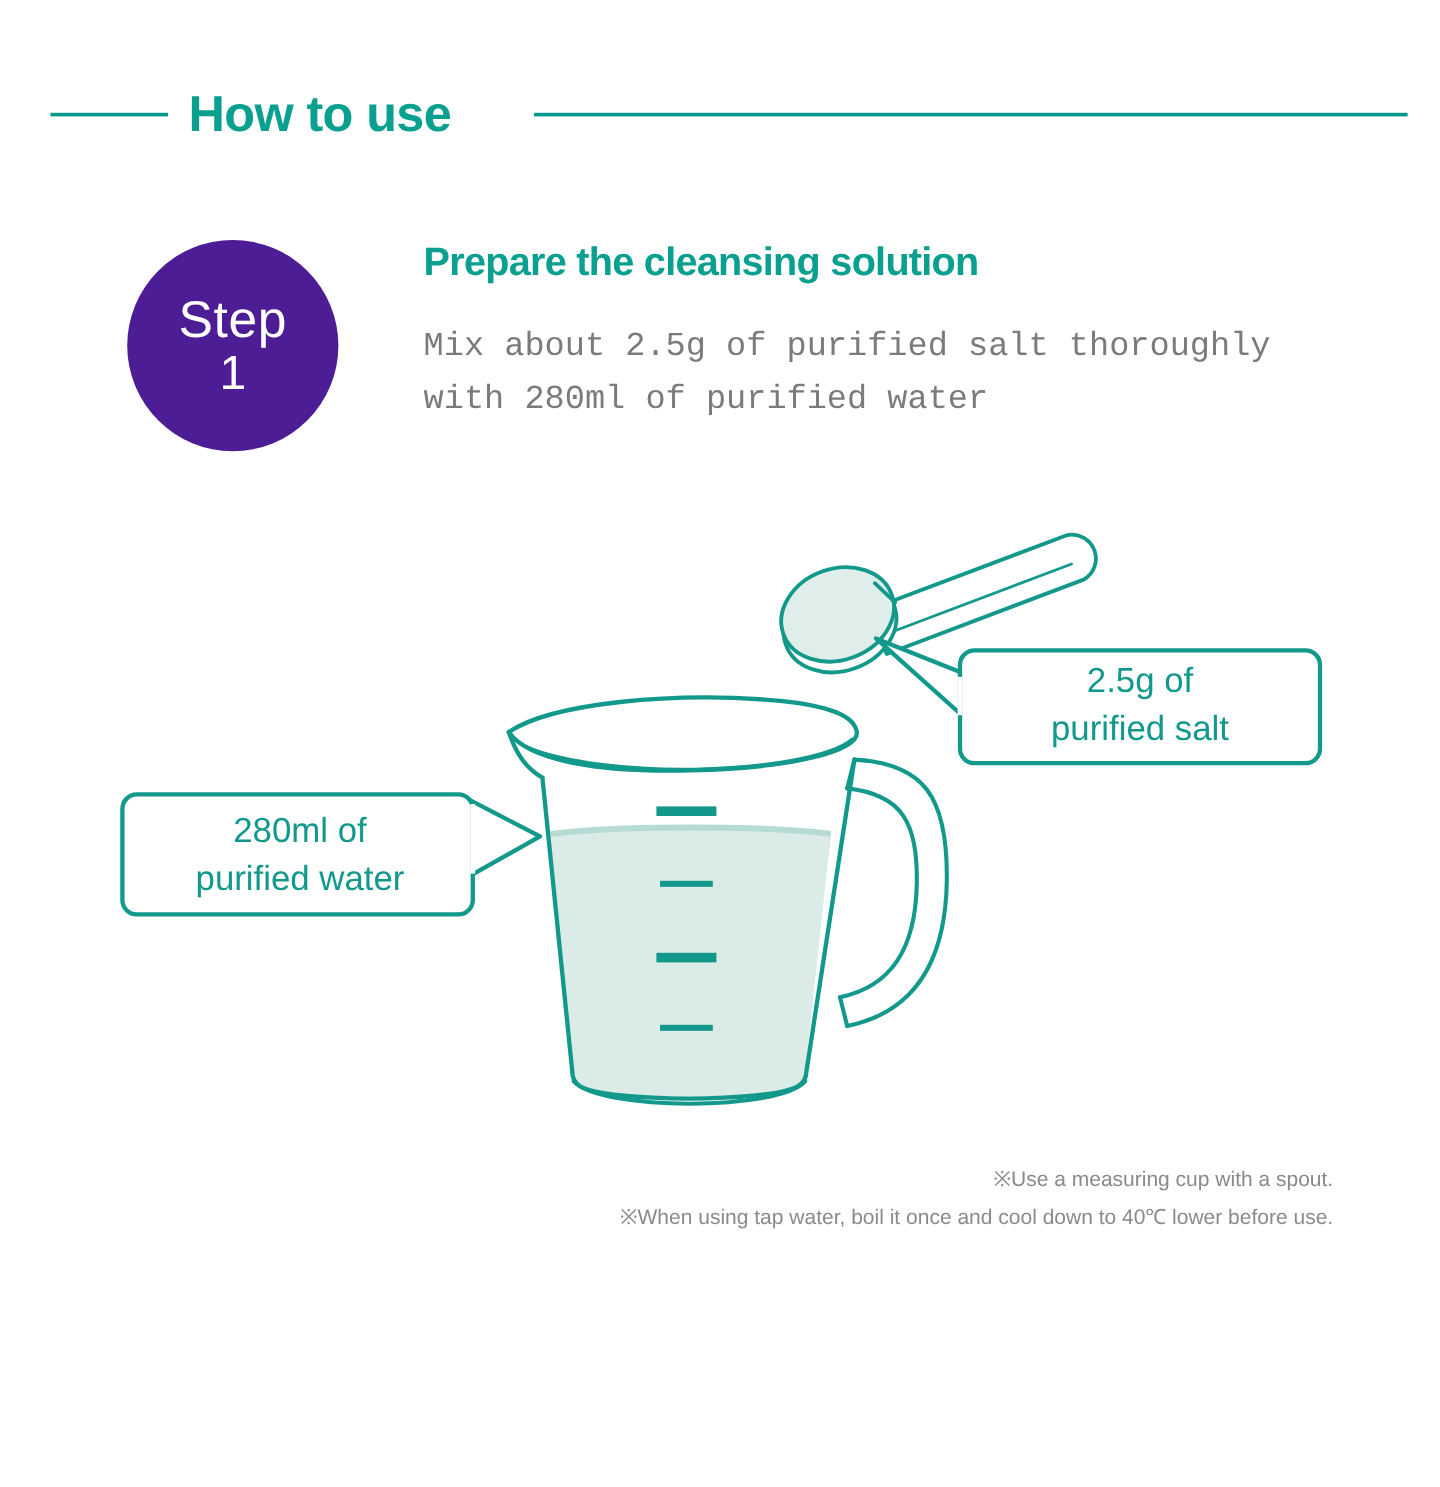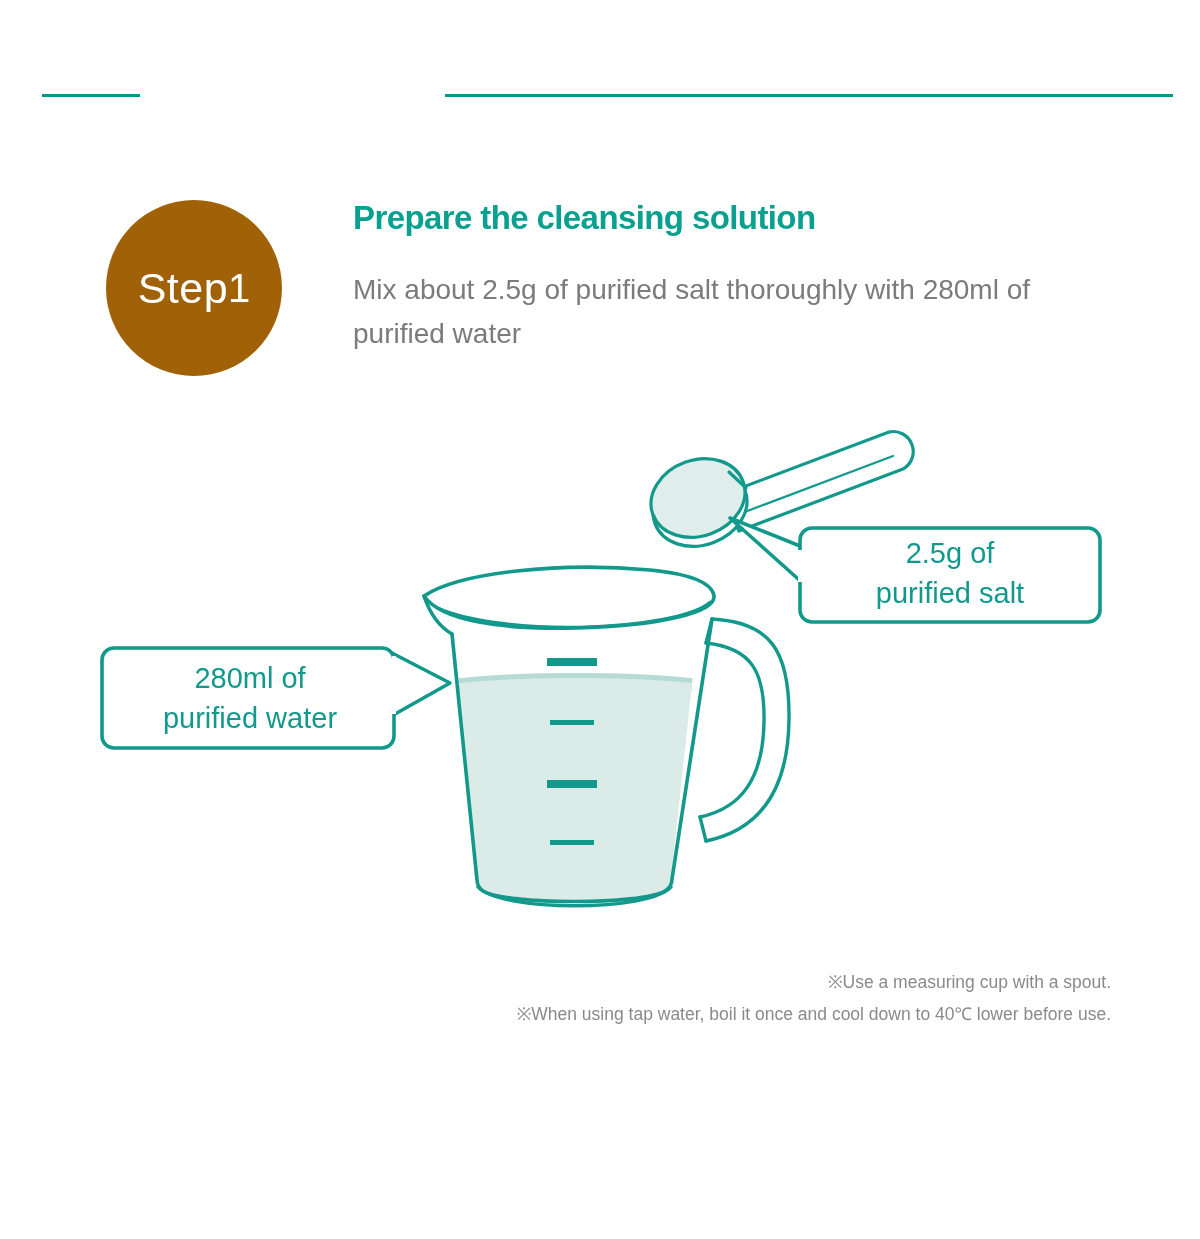--- a/index.html
+++ b/index.html
@@ -52,24 +52,24 @@
   }
 
   
   #step-badge {
     position: absolute;
     left: 106px;
     top: 200px;
     width: 176px;
     height: 176px;
     border-radius: 50%;
-    background: #a16207;
+    background: #4c1d95;
     color: #ffffff;
     display: flex;
-    flex-direction: row;
+    flex-direction: column;
     align-items: center;
     justify-content: center;
   }
   #step-badge .step-word {
     font-size: 43px;
     line-height: 46px;
     font-weight: 400;
     letter-spacing: 0.5px;
   }
   #step-badge .step-number {
@@ -90,27 +90,28 @@
   }
   #step-body {
     position: absolute;
     left: 353px;
     top: 268px;
     width: 760px;
     font-size: 28px;
     line-height: 44px;
     color: #7b7b7b;
     font-weight: 300;
+    font-family: Liberation Mono, monospace;
   }
 
   
   #illustration {
     position: absolute;
     left: 0;
-    top: 400px;
+    top: 414px;
     width: 1028px;
     height: 550px;
   }
   #illustration svg { display: block; }
 
   .callout-text {
     font-family: "Liberation Sans", sans-serif;
     font-size: 29px;
     fill: #12998c;
     font-weight: 300;
@@ -131,20 +132,21 @@
     white-space: pre-wrap;
     text-align: right;
   }
   .note-line.indent { text-indent: 17px; }
 </style>
 </head>
 <body>
 
 <div id="header-band">
   <div id="header-rule-left"></div>
+  <div id="header-title">How to use</div>
   <div id="header-rule-right"></div>
 </div>
 
 <div id="step-badge">
   <span class="step-word">Step</span>
   <span class="step-number">1</span>
 </div>
 
 <div id="step-heading">Prepare the cleansing solution</div>
 <div id="step-body">Mix about 2.5g of purified salt thoroughly with 280ml of purified water</div>

